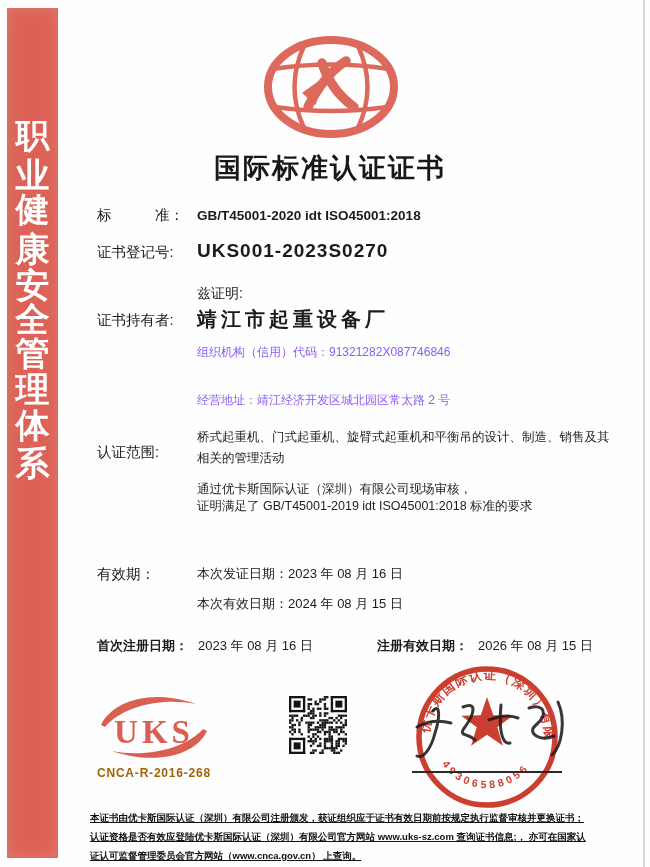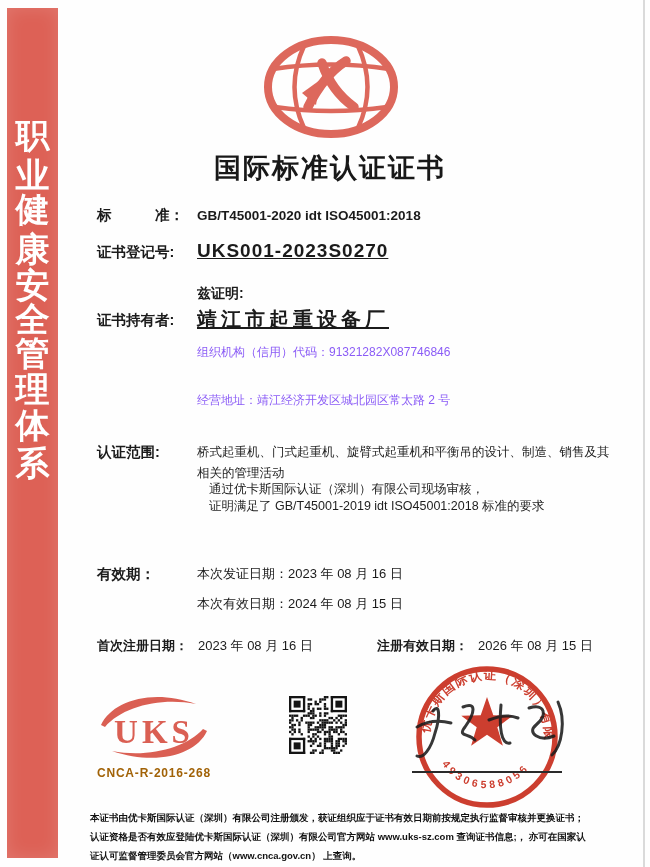--- a/index.html
+++ b/index.html
@@ -25,49 +25,49 @@
     letter-spacing:36px; line-height:51px; white-space:nowrap;
   }
   
   .globe-logo { position:absolute; left:262px; top:34px; }
   .cert-title {
     position:absolute; left:0; top:150px; width:660px; margin:0;
     text-align:center; font-size:27px; font-weight:bold;
     letter-spacing:2px; color:#181818;
   }
   
-  .lbl { position:absolute; left:97px; font-size:14.5px; font-weight:bold; white-space:pre; }
+  .lbl { position:absolute; left:97px; font-size:14.5px; font-weight:normal; white-space:pre; }
   .at-val { left:197px; }
-  .big-val { position:absolute; left:197px; font-size:19px; font-weight:bold; letter-spacing:1px; white-space:nowrap;text-decoration:underline; }
+  .big-val { position:absolute; left:197px; font-size:19px; font-weight:bold; letter-spacing:1px; white-space:nowrap; }
   .cjk-big { letter-spacing:4px; font-size:20px; }
   .mid-val { position:absolute; left:197px; font-size:13.5px; font-weight:bold; white-space:nowrap; }
   .sub-line { position:absolute; left:197px; font-size:12px; color:#8b5cf6; white-space:nowrap; }
   .para { position:absolute; left:197px; font-size:12.5px; color:#1e1e1e; }
   .para div { white-space:nowrap; }
-  .scope-para { line-height:21px;margin-top:15px; }
-  .audit-para { line-height:17px;margin-left:12px; }
+  .scope-para { line-height:21px; }
+  .audit-para { line-height:17px; }
   .date-line { position:absolute; left:197px; font-size:13px; font-weight:500; white-space:nowrap; }
   .reg-row { position:absolute; top:637px; font-size:13px; white-space:nowrap; }
   .reg-row .rl { font-weight:bold; margin-right:10px;text-align:center; }
   
   .uks-logo { position:absolute; left:98px; top:694px; }
   .cnca-code {
     position:absolute; left:92px; top:766px; width:124px; text-align:center;
     font-size:12px; font-weight:600; letter-spacing:.8px; color:#a16207;
   }
   .qr { position:absolute; left:289px; top:696px; }
   .seal { position:absolute; left:414px; top:664px; opacity:.93; }
   .signature { position:absolute; left:405px; top:693px; }
   .sig-underline { position:absolute; left:412px; top:771px; width:150px; height:2px; background:#2a2a2a; }
   
   .footer {
     position:absolute; left:90px; top:808px; width:500px;
     font-size:9.5px; font-weight:bold; line-height:19px; color:#111;
   }
-  .footer div { white-space:nowrap; }
+  .footer div { white-space:nowrap;text-decoration:underline; }
 </style>
 </head>
 <body>
 
 <div class="page">
   <div class="scan-edge-right"></div>
 
   <div class="sidebar">
     <div class="sidebar-text">职业健康安全管理体系</div>
   </div>

